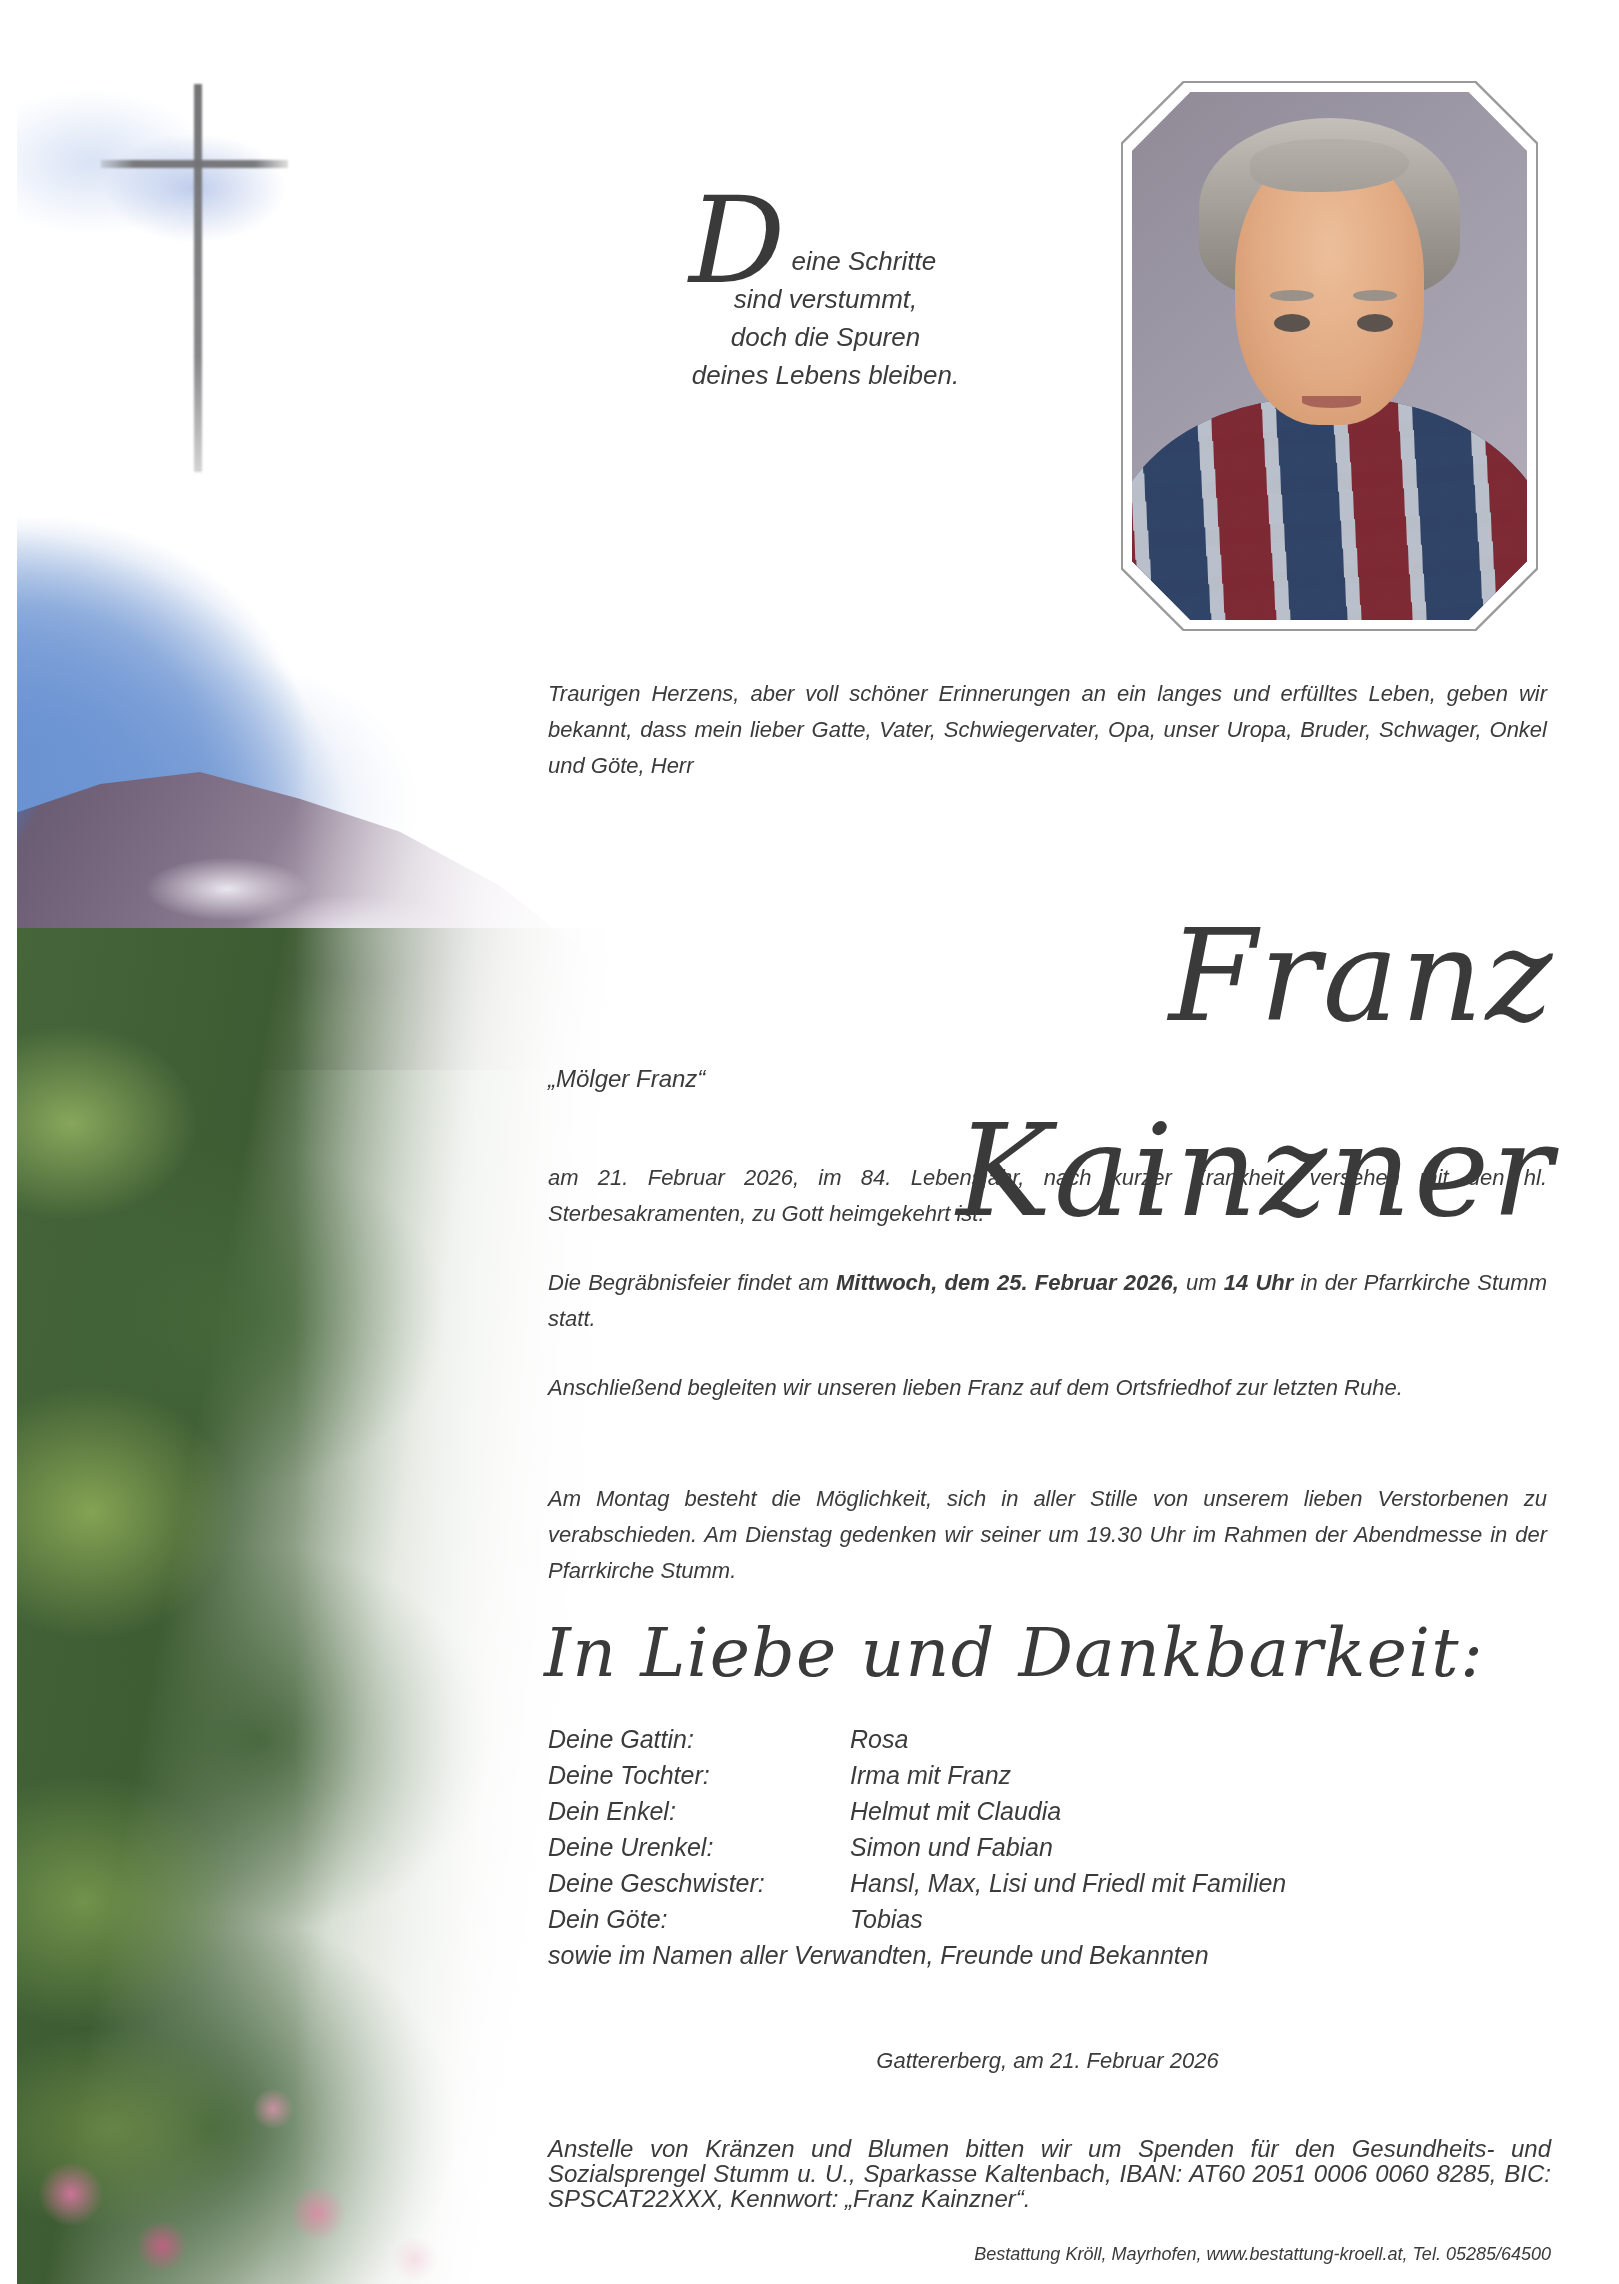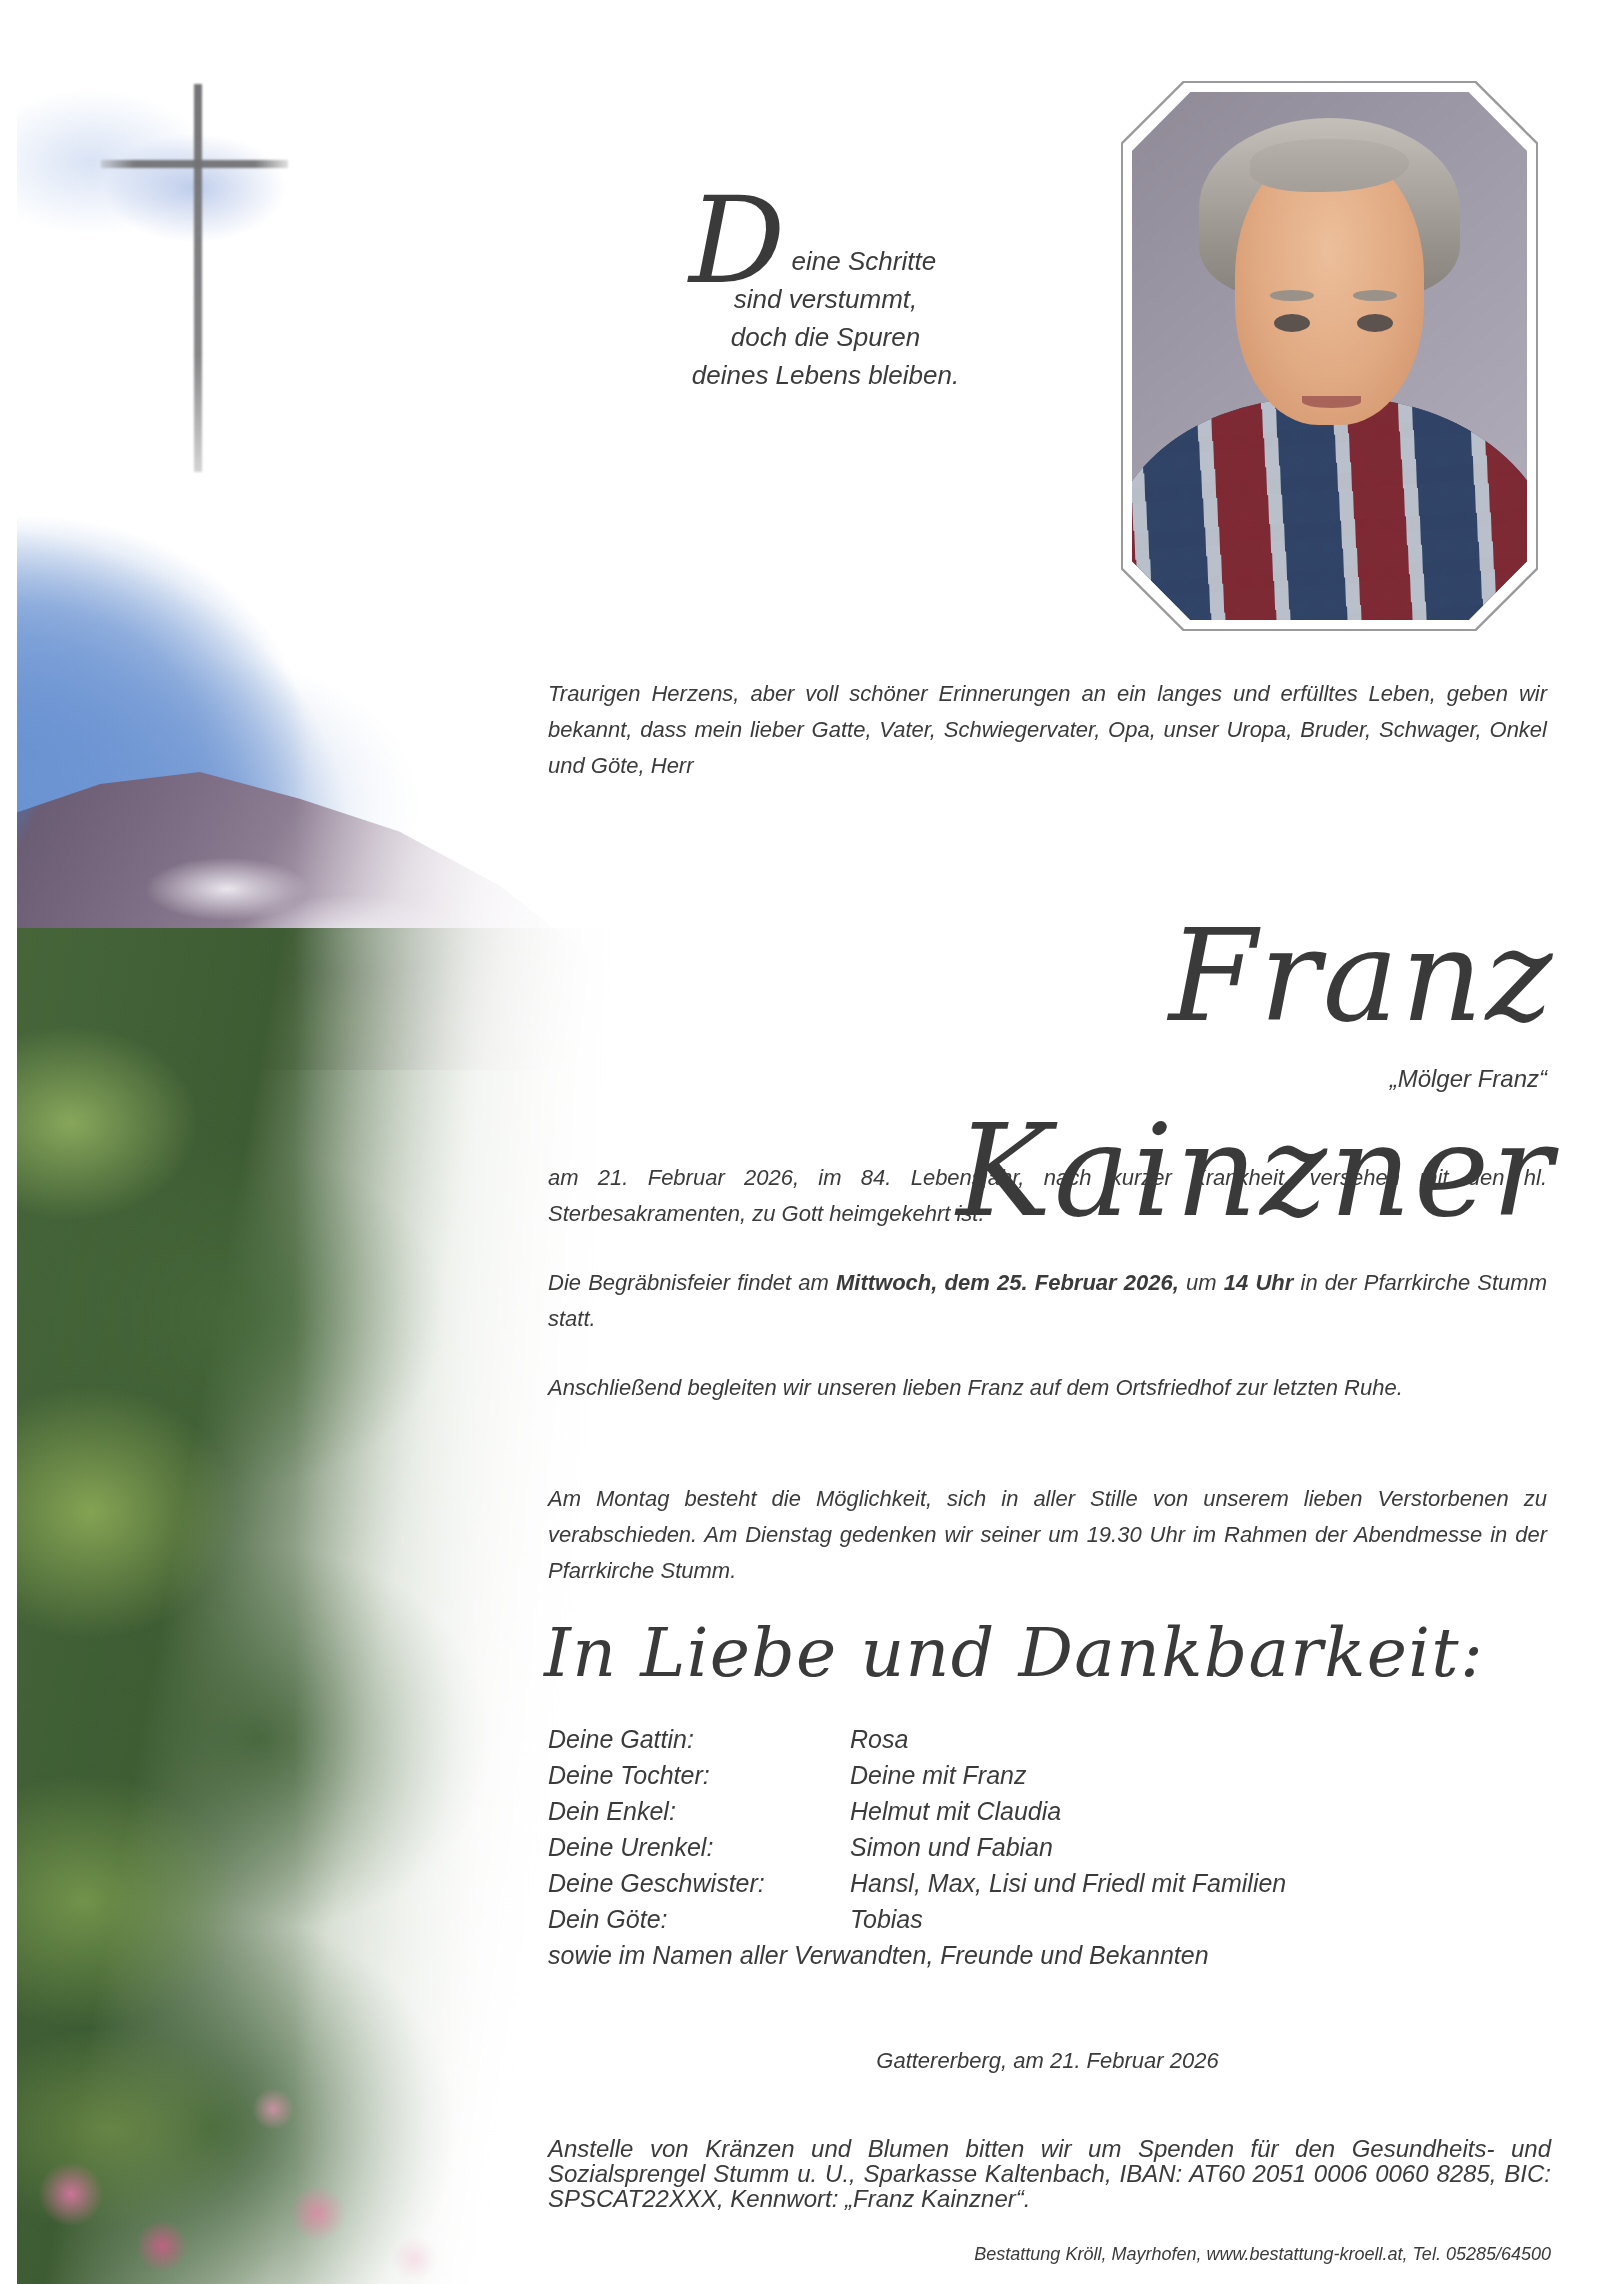--- a/index.html
+++ b/index.html
@@ -81,21 +81,21 @@
   .body-text{left:548px;width:999px;font-size:22px;line-height:36px;text-align:justify;}
   .b{font-weight:bold;}
   .script{font-family:"DejaVu Serif",serif;font-style:italic;color:#3a3a3a;}
 
   .quote{left:618px;top:187px;width:415px;font-size:26px;line-height:38px;text-align:center;}
   .quote-l1{display:flex;align-items:baseline;justify-content:center;margin-left:-26px;}
   .quote-init{font-size:120px;line-height:84px;margin-right:6.5px;position:relative;top:11.7px;}
   .quote-inner{width:311px;margin:0 auto;}
 
   .name{left:556px;top:879px;width:999px;font-size:127px;line-height:195px;text-align:right;letter-spacing:2.6px;}
-  .nickname{left:548px;top:1065px;width:999px;font-size:24px;text-align:right;}
+  .nickname{left:548px;top:1065px;width:999px;font-size:24px;text-align:left;}
 
   .gratitude{left:544px;top:1617px;font-size:68px;line-height:71px;letter-spacing:1.3px;}
 
   .family{left:548px;top:1721px;width:999px;font-size:25px;line-height:36px;}
   .frow{display:flex;}
   .flabel{width:302px;flex:none;}
 
   .smallprint{left:548px;top:2136px;width:1003px;font-size:24px;line-height:25px;text-align:justify;}
   .footer{left:548px;top:2244px;width:1003px;font-size:18px;text-align:right;}
 </style>
@@ -162,21 +162,21 @@
 
   <div class="txt script gratitude">In Liebe und Dankbarkeit:</div>
 
   <div class="txt family">
     <div class="frow">
       <span class="flabel">Deine Gattin:</span>
         <span>Rosa</span>
     </div>
     <div class="frow">
       <span class="flabel">Deine Tochter:</span>
-        <span>Deine mit Franz</span>
+        <span>Irma mit Franz</span>
     </div>
     <div class="frow">
       <span class="flabel">Dein Enkel:</span>
         <span>Helmut mit Claudia</span>
     </div>
     <div class="frow">
       <span class="flabel">Deine Urenkel:</span>
         <span>Simon und Fabian</span>
     </div>
     <div class="frow">

